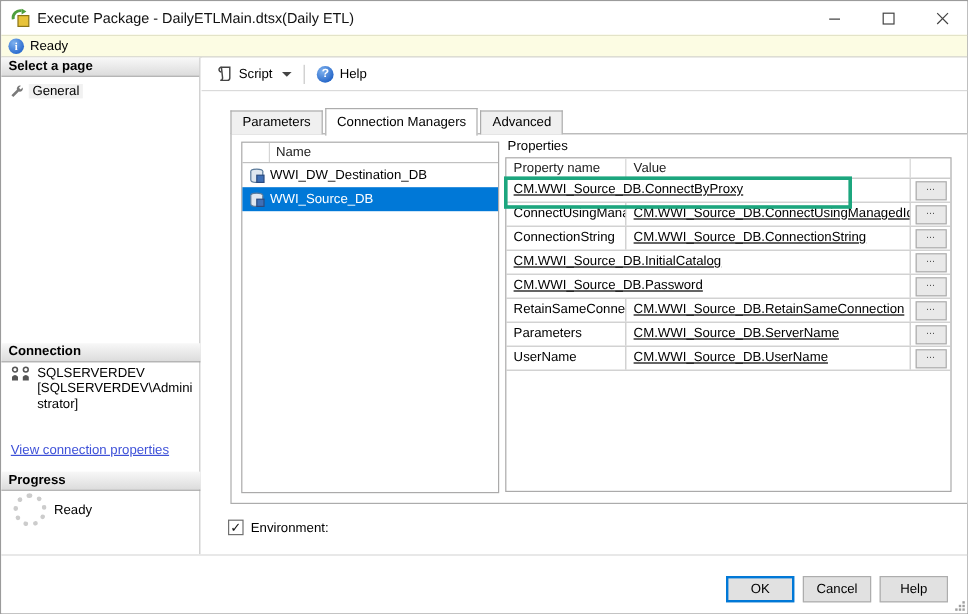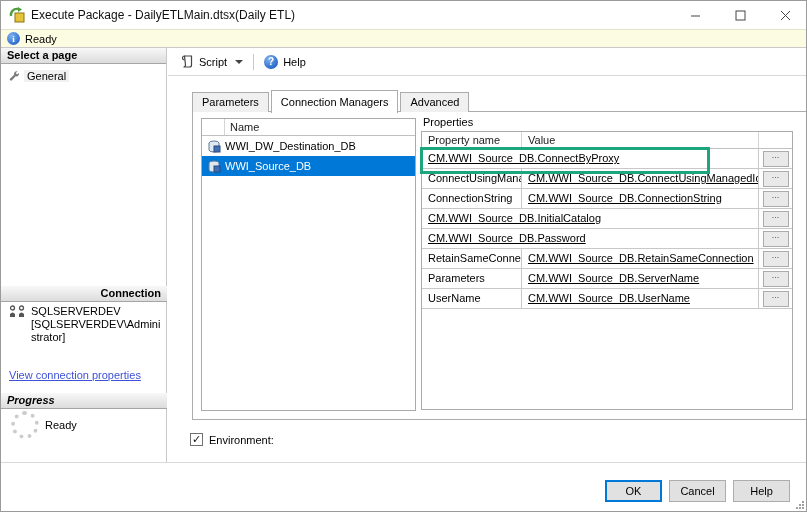--- a/index.html
+++ b/index.html
@@ -21,25 +21,25 @@
     background:radial-gradient(circle at 35% 30%, #7fb2ef, #2f6fd0 70%); color:#fff; font-weight:bold; font-size:9px;
     display:flex; align-items:center; justify-content:center; font-family:"Liberation Serif", serif; }
   .statusbar .txt { position:absolute; left:24px; top:3px; }
 
   
   .sidebar { position:absolute; left:0; top:47px; width:166px; height:414px; background:#fff; border-right:1px solid #c8c8c8; }
   .section-h { height:16px; background:linear-gradient(#f8f8f8,#dcdcdc); border-bottom:1px solid #a5a5a5;
     font-weight:bold; padding:1px 6px; }
   .page-item { position:absolute; left:6px; top:21px; display:flex; align-items:center; gap:4px; }
   .page-item .lbl { background:#f1f1f1; padding:0 3px; }
-  .conn-h { position:absolute; left:0; top:238px; width:166px;text-align:right; }
+  .conn-h { position:absolute; left:0; top:238px; width:166px; }
   .conn-block { position:absolute; left:8px; top:257px; width:152px; display:flex; gap:5px; }
   .conn-block .txt { line-height:13px; word-break:break-all; }
   .conn-link { position:absolute; left:8px; top:321px; color:#3e51d8; text-decoration:underline; cursor:pointer; }
-  .prog-h { position:absolute; left:0; top:345px; width:166px;font-style:italic; }
+  .prog-h { position:absolute; left:0; top:345px; width:166px; }
   .spinner { position:absolute; left:10px; top:363px; width:28px; height:28px; border:4px dotted #cccccc; border-radius:50%; }
   .prog-ready { position:absolute; left:44px; top:371px; }
 
   
   .content { position:absolute; left:167px; top:47px; width:640px; height:414px; background:#fff; }
   .toolbar { position:absolute; left:0; top:0; width:640px; height:28px; border-bottom:1px solid #dadada;
     display:flex; align-items:center; padding-left:13px; gap:5px; }
   .toolbar .sep { width:1px; height:16px; background:#c8c8c8; margin:0 5px; }
   .tool-group { display:flex; align-items:center; gap:5px; cursor:default; }
   .drop-arrow { width:0; height:0; border-left:4px solid transparent; border-right:4px solid transparent; border-top:4px solid #444; margin-left:3px; }

